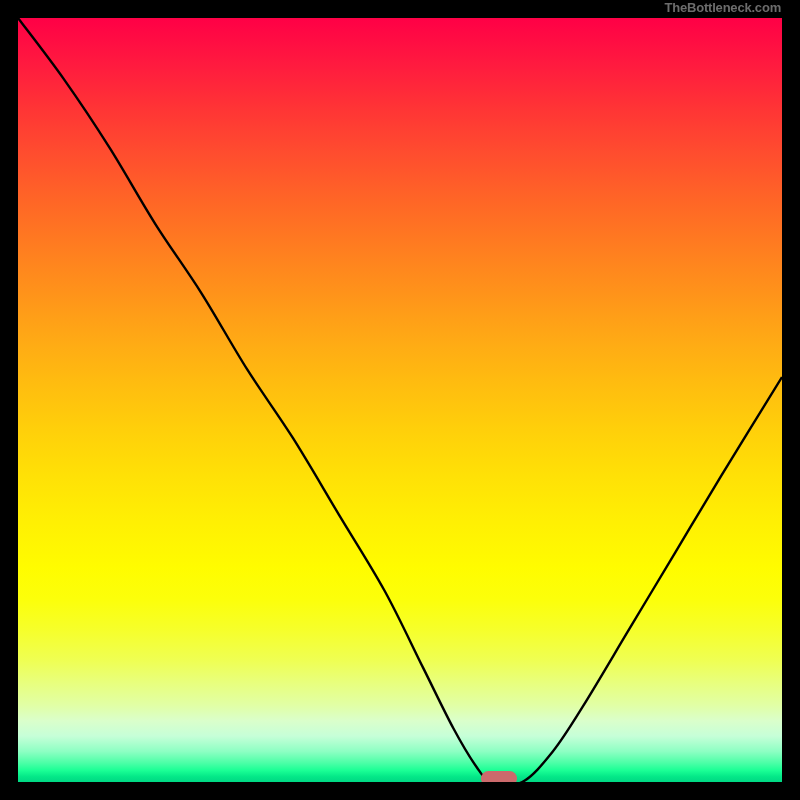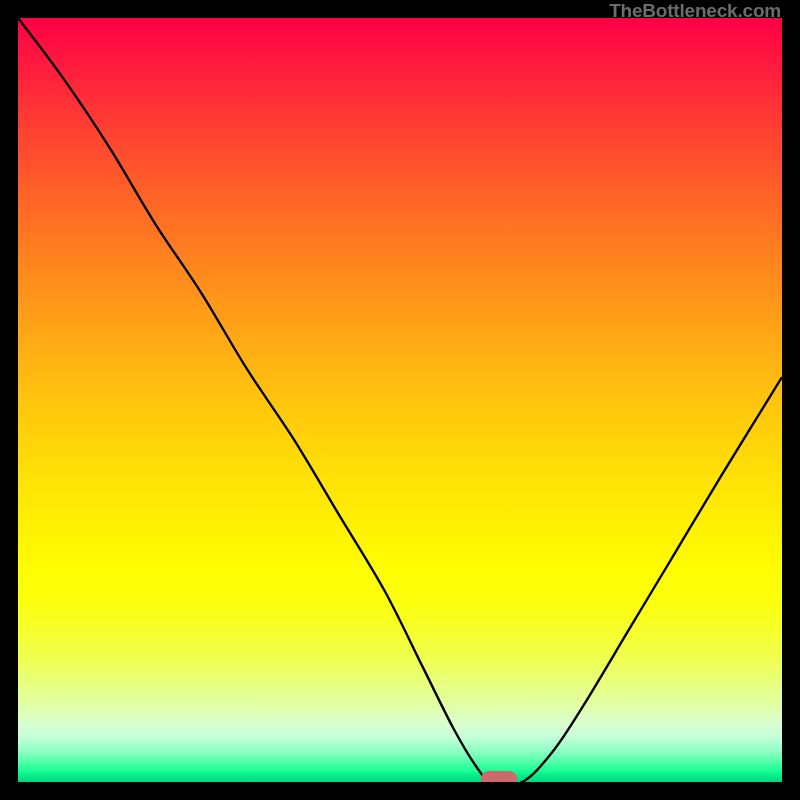--- a/index.html
+++ b/index.html
@@ -64,21 +64,21 @@
     left: 0;
     top: 0;
     width: 100%;
     height: 100%;
   }
   .watermark {
     position: absolute;
     top: 0px;
     right: 19px;
     font-family: Arial, Helvetica, sans-serif;
-    font-size: 19px;
+    font-size: 13px;
     font-weight: 600;
     color: #6c6c6c;
     letter-spacing: -0.2px;
   }
   .marker {
     position: absolute;
     width: 36px;
     height: 15px;
     background: #cc6a6c;
     border-radius: 8px;

